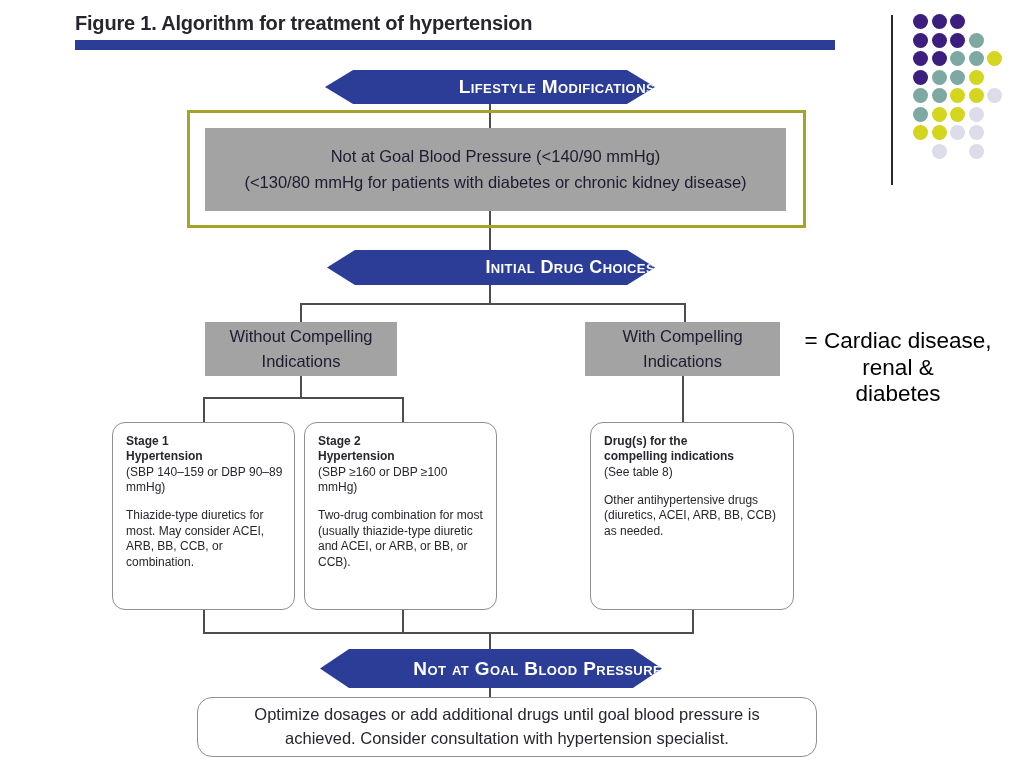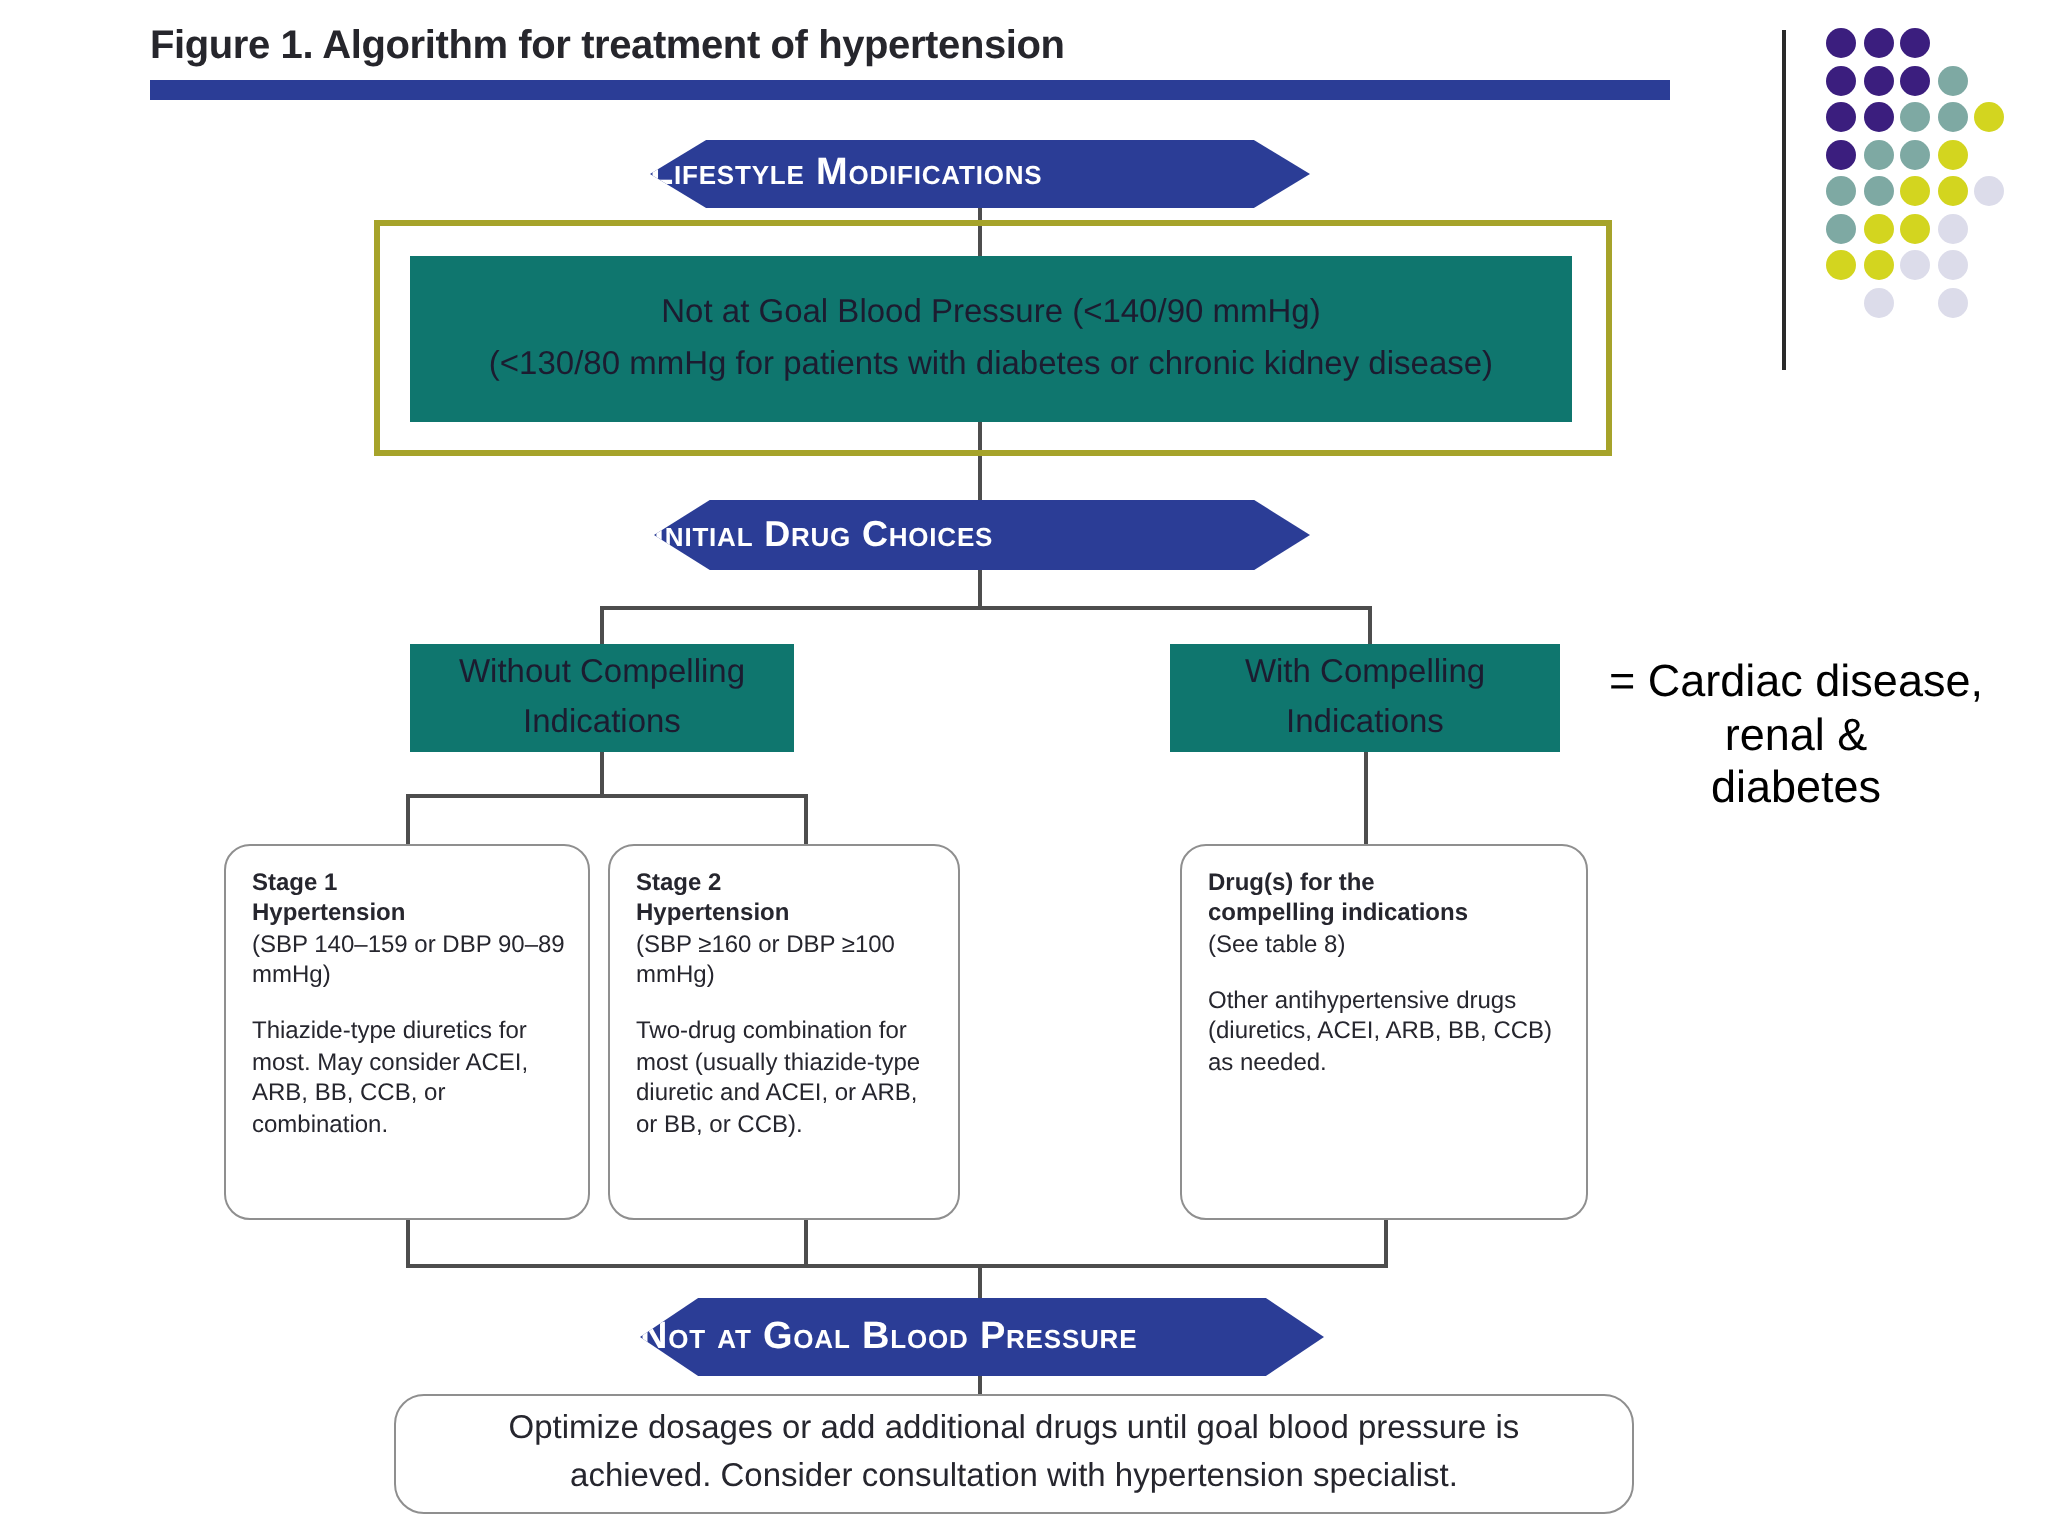--- a/index.html
+++ b/index.html
@@ -18,49 +18,49 @@
   .dots-wrap { left: 913px; top: 14px; width: 110px; height: 155px; }
   .dot { position: absolute; width: 15px; height: 15px; border-radius: 50%; }
 
   
   .line { background: #4d4d4d; z-index: 0; }
   .vline { width: 2px; }
   .hline { height: 2px; }
 
   
   .banner { background: #2b3d96; color: #ffffff; font-weight: bold;
-            font-variant: small-caps; display: flex; align-items: center; justify-content: flex-start;
+            font-variant: small-caps; display: flex; align-items: center; justify-content: flex-end;
             clip-path: polygon(0% 50%, 8.5% 0%, 91.5% 0%, 100% 50%, 91.5% 100%, 8.5% 100%);
             z-index: 2; letter-spacing: 0.4px; }
   .banner-1 { left: 325px; top: 70px; width: 330px; height: 34px; font-size: 19px; }
   .banner-2 { left: 327px; top: 250px; width: 328px; height: 35px; font-size: 18px; }
   .banner-3 { left: 320px; top: 649px; width: 342px; height: 39px; font-size: 19px; }
 
   
   .highlight-rect { left: 187px; top: 110px; width: 619px; height: 118px;
                     border: 3px solid #a6a32a; background: transparent; z-index: 1; }
 
   
-  .blue-box { background: #0f766e; color: #1c1c30; text-align: center; z-index: 2;
+  .blue-box { background: #a3a3a3; color: #1c1c30; text-align: center; z-index: 2;
               display: flex; flex-direction: column; justify-content: center; }
   .goal-box { left: 205px; top: 128px; width: 581px; height: 83px; font-size: 16.5px; line-height: 1.55; }
   .branch-box { font-size: 16.5px; line-height: 1.5; }
   .branch-left  { left: 205px; top: 322px; width: 192px; height: 54px; }
   .branch-right { left: 585px; top: 322px; width: 195px; height: 54px; }
 
   
   .annotation { left: 778px; top: 328px; width: 240px; text-align: center; color: #000000;
                 font-size: 22.5px; line-height: 1.18; z-index: 3; }
 
   
   .detail-box { background: #ffffff; border: 1.6px solid #8f8f8f; border-radius: 13px;
                 color: #26262e; font-size: 12px; line-height: 1.28; padding: 11px 11px 8px 13px;
                 z-index: 2; }
   .detail-1 { left: 112px; top: 422px; width: 183px; height: 188px; }
-  .detail-2 { left: 304px; top: 422px; width: 176px; height: 188px; }
+  .detail-2 { left: 304px; top: 422px; width: 193px; height: 188px; }
   .detail-3 { left: 590px; top: 422px; width: 204px; height: 188px; }
   .detail-box .hd { font-weight: bold; }
   .detail-box .body-txt { margin-top: 13px; }
 
   .outcome-box { left: 185px; top: 697px; width: 620px; height: 60px; background: #fff;
                  border: 1.6px solid #8f8f8f; border-radius: 15px; z-index: 2;
                  display: flex; flex-direction: column; justify-content: center; text-align: center;
                  color: #26262e; font-size: 16.5px; line-height: 1.45; margin-left: 12px; }
 </style>
 </head>

